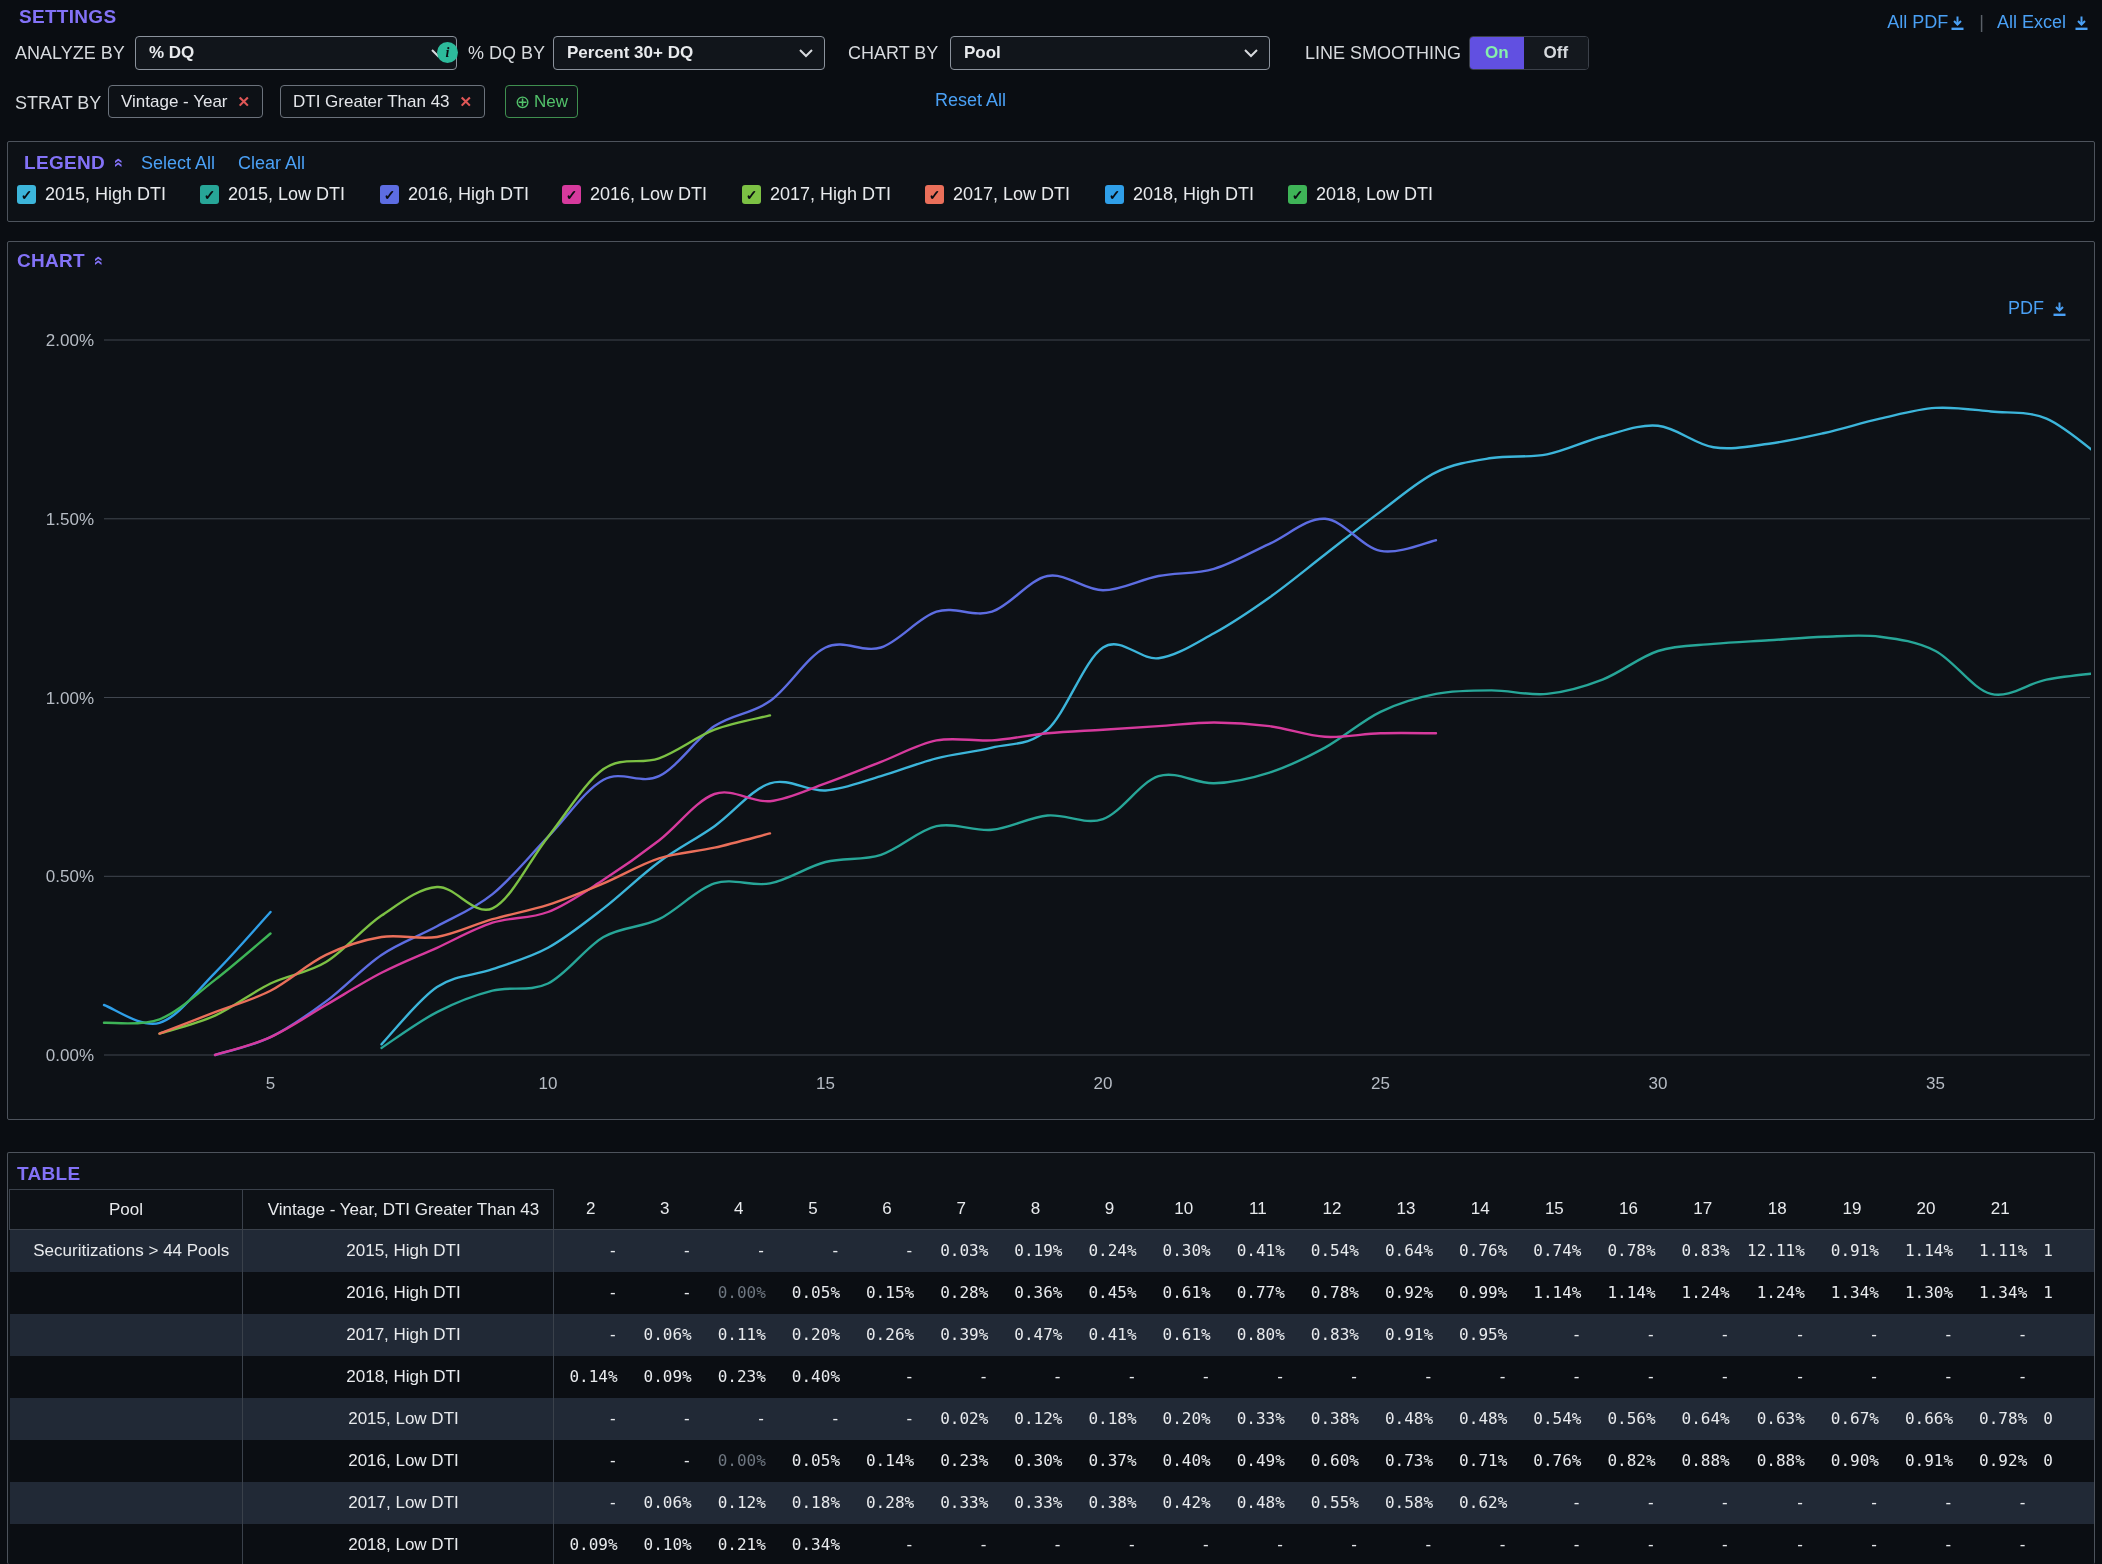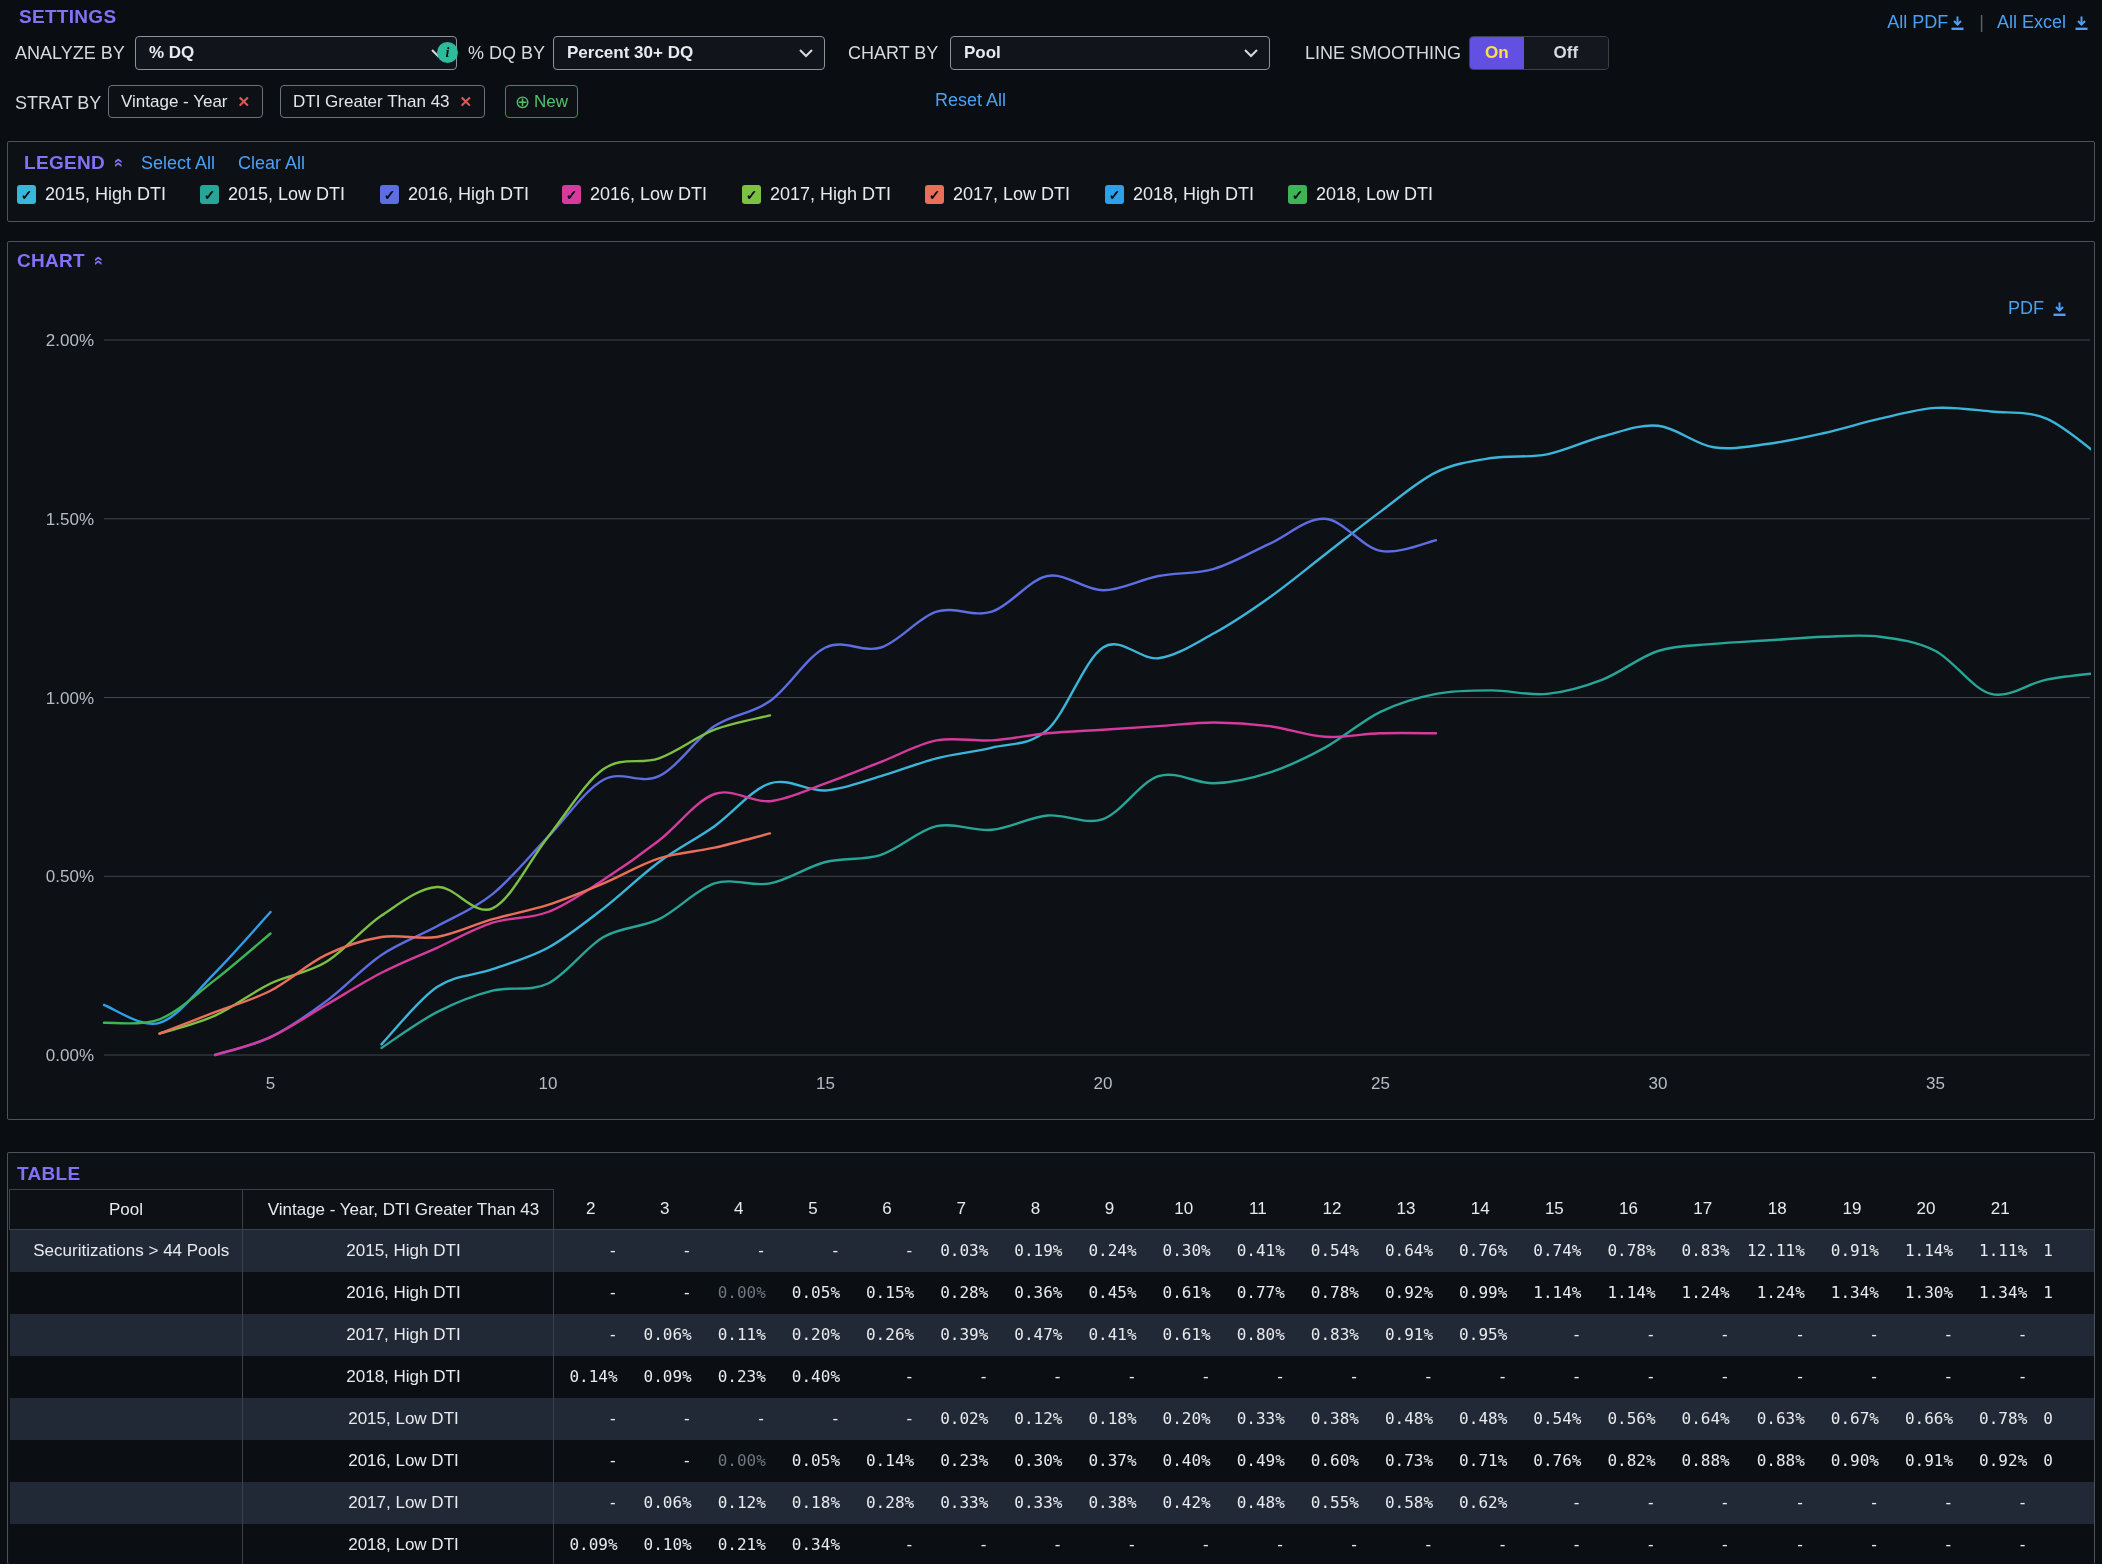--- a/index.html
+++ b/index.html
@@ -6,22 +6,22 @@
   html,body{width:2102px;height:1564px;background:#0a0d12;font-family:"Liberation Sans",sans-serif;color:#e8eaed;overflow:hidden}
   body{position:relative}
   .panel{position:absolute;left:7px;width:2088px;background:#0d1116;border:1px solid #4d535c;border-radius:2px}
   .ptitle{color:#8372f7;font-weight:bold;font-size:19px;letter-spacing:.3px}
   .collapse{display:inline-block;transform:rotate(90deg);margin-left:9px;font-size:17px;position:relative;top:-1px}
   .link{color:#4aa0f5;font-size:18px;cursor:pointer;text-decoration:none}
   .sep{color:#5a6068;font-size:18px}
   .slabel{position:absolute;font-size:18px;color:#d7dade;white-space:nowrap}
   .select{position:absolute;height:34px;display:flex;align-items:center;justify-content:space-between;padding:0 11px 0 13px;background:#11151b;border:1px solid #8b929c;border-radius:4px;font-size:17px;font-weight:bold;cursor:pointer}
   .toggle{position:absolute;display:flex;height:34px;border:1px solid #3c414a;border-radius:4px;overflow:hidden;font-size:17px;font-weight:bold;cursor:pointer}
-  .tog-on{background:#6150e1;color:#fde047;display:flex;align-items:center;padding:11px 15px}
-  .tog-off{background:#14181e;color:#d7dade;display:flex;align-items:center;padding:0 30px}
+  .tog-on{background:#6150e1;color:#86efac;display:flex;align-items:center;padding:11px 15px}
+  .tog-off{background:#14181e;color:#d7dade;display:flex;align-items:center;padding:0 20px}
   .tag{position:absolute;display:inline-flex;align-items:center;gap:10px;height:33px;padding:0 12px;border:1px solid #6b727c;border-radius:4px;background:#0d1116;font-size:17px;color:#e4e6ea;white-space:nowrap}
   .tag-x{color:#e05757;font-size:15px;font-weight:bold;cursor:pointer}
   .new-btn{position:absolute;display:inline-flex;align-items:center;gap:4px;height:33px;padding:0 9px;border:1px solid #3f8f4f;border-radius:4px;color:#52c16a;font-size:17px;cursor:pointer;background:#0d1116}
   .plus{font-size:18px}
   .info{position:absolute;width:21px;height:21px;border-radius:50%;background:#2dbb9c;color:#0a0d12;display:flex;align-items:center;justify-content:center;font-size:14px;font-weight:bold;font-style:italic;font-family:"Liberation Serif",serif}
   .legend-item{position:absolute;top:42px;display:flex;align-items:center;gap:9px;font-size:18px;cursor:pointer;white-space:nowrap}
   .cbx{width:19px;height:19px;border-radius:3px;display:flex;align-items:center;justify-content:center;font-size:14px;font-weight:bold;color:#0a0d12;flex:0 0 auto}
   #dtable{border-collapse:collapse;table-layout:fixed;font-size:17px;position:absolute;left:1px;top:36px}
   #dtable th{font-weight:normal;color:#e8eaed;height:40px;border-bottom:1px solid #3a414b;text-align:center;white-space:nowrap}
   #dtable th.pool,#dtable th.strat{border:1px solid #3a414b}

